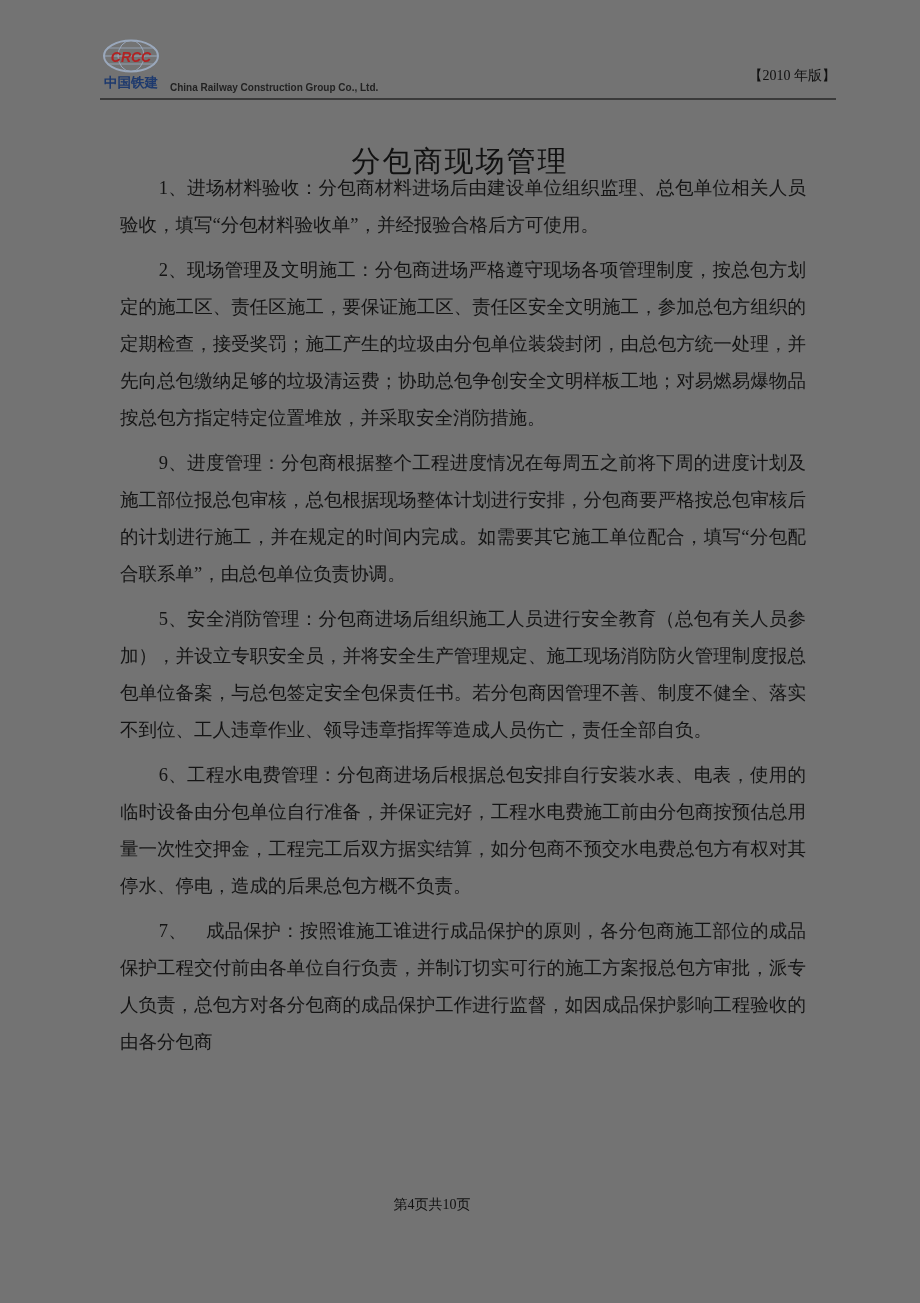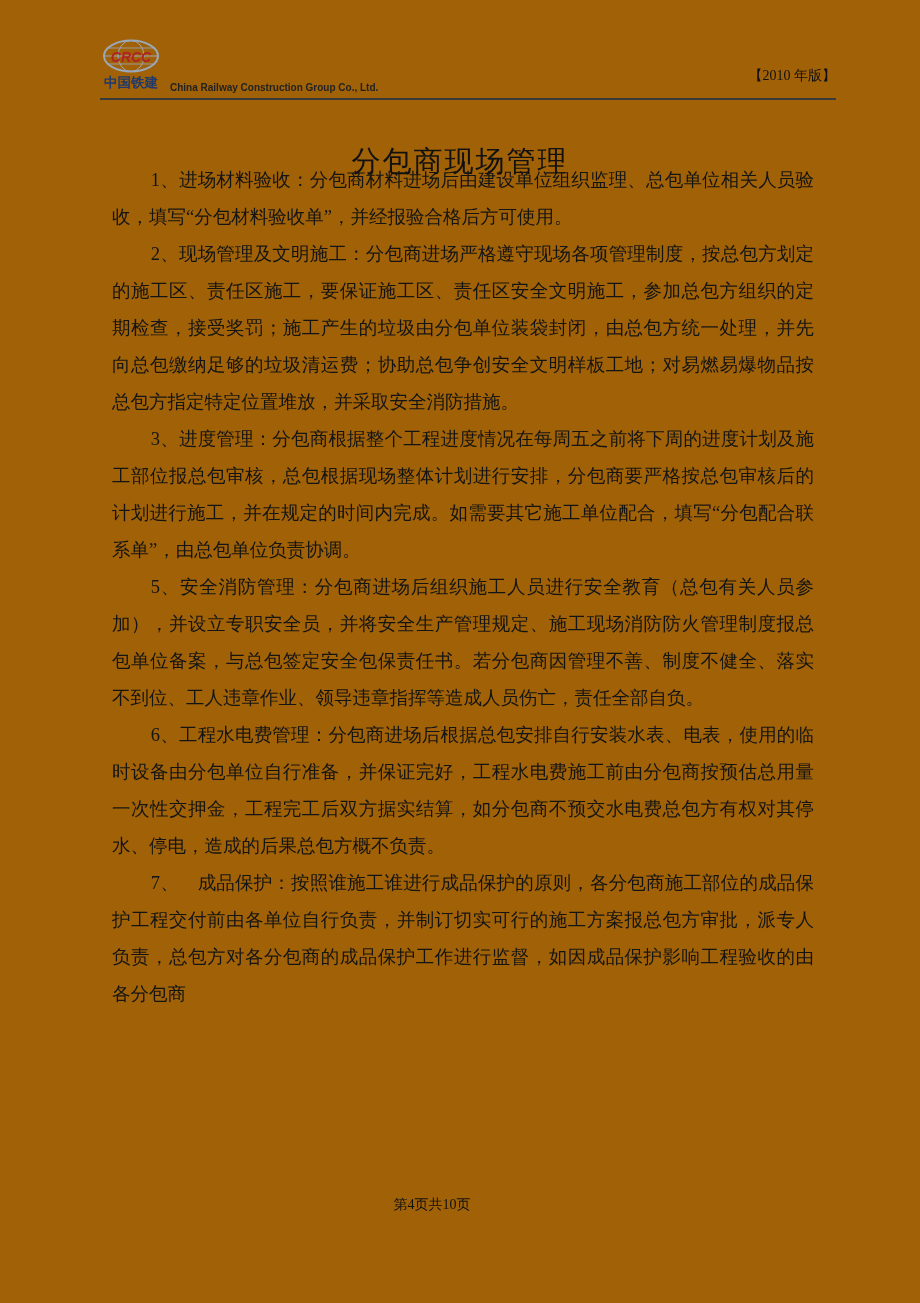--- a/index.html
+++ b/index.html
@@ -4,21 +4,21 @@
 <style>
   html, body {
     margin: 0;
     padding: 0;
     background: #ffffff;
   }
   .page {
     position: relative;
     width: 920px;
     height: 1303px;
-    background: #a16207;
+    background: #737373;
     font-family: "Liberation Serif", "DejaVu Serif", serif;
     color: #1a1a1a;
     overflow: hidden;
   }
   
   .header {
     position: absolute;
     left: 100px;
     top: 38px;
     width: 736px;
@@ -78,21 +78,21 @@
     margin-top: 48px;
   }
   
   .body-text {
     position: absolute;
     left: 112px;
     top: 162px;
     width: 702px;
   }
   .body-text p {
-    margin: 0;
+    margin: 8px;
     font-size: 18.5px;
     line-height: 37px;
     text-align: justify;
     text-indent: 2.1em;
     color: #141414;
     word-break: break-all;
   }
   
   .footer {
     position: absolute;
@@ -128,21 +128,21 @@
       </div>
     </div>
     <div class="edition">【2010 年版】</div>
   </div>
 
   <div class="doc-title">分包商现场管理</div>
 
   <div class="body-text">
     <p>1、进场材料验收：分包商材料进场后由建设单位组织监理、总包单位相关人员验收，填写“分包材料验收单”，并经报验合格后方可使用。</p>
     <p>2、现场管理及文明施工：分包商进场严格遵守现场各项管理制度，按总包方划定的施工区、责任区施工，要保证施工区、责任区安全文明施工，参加总包方组织的定期检查，接受奖罚；施工产生的垃圾由分包单位装袋封闭，由总包方统一处理，并先向总包缴纳足够的垃圾清运费；协助总包争创安全文明样板工地；对易燃易爆物品按总包方指定特定位置堆放，并采取安全消防措施。</p>
-    <p>3、进度管理：分包商根据整个工程进度情况在每周五之前将下周的进度计划及施工部位报总包审核，总包根据现场整体计划进行安排，分包商要严格按总包审核后的计划进行施工，并在规定的时间内完成。如需要其它施工单位配合，填写“分包配合联系单”，由总包单位负责协调。</p>
+    <p>9、进度管理：分包商根据整个工程进度情况在每周五之前将下周的进度计划及施工部位报总包审核，总包根据现场整体计划进行安排，分包商要严格按总包审核后的计划进行施工，并在规定的时间内完成。如需要其它施工单位配合，填写“分包配合联系单”，由总包单位负责协调。</p>
     <p>5、安全消防管理：分包商进场后组织施工人员进行安全教育（总包有关人员参加），并设立专职安全员，并将安全生产管理规定、施工现场消防防火管理制度报总包单位备案，与总包签定安全包保责任书。若分包商因管理不善、制度不健全、落实不到位、工人违章作业、领导违章指挥等造成人员伤亡，责任全部自负。</p>
     <p>6、工程水电费管理：分包商进场后根据总包安排自行安装水表、电表，使用的临时设备由分包单位自行准备，并保证完好，工程水电费施工前由分包商按预估总用量一次性交押金，工程完工后双方据实结算，如分包商不预交水电费总包方有权对其停水、停电，造成的后果总包方概不负责。</p>
     <p>7、　成品保护：按照谁施工谁进行成品保护的原则，各分包商施工部位的成品保护工程交付前由各单位自行负责，并制订切实可行的施工方案报总包方审批，派专人负责，总包方对各分包商的成品保护工作进行监督，如因成品保护影响工程验收的由各分包商</p>
   </div>
 
   <div class="footer">第4页共10页</div>
 
 </div>
 
 </body></html>

